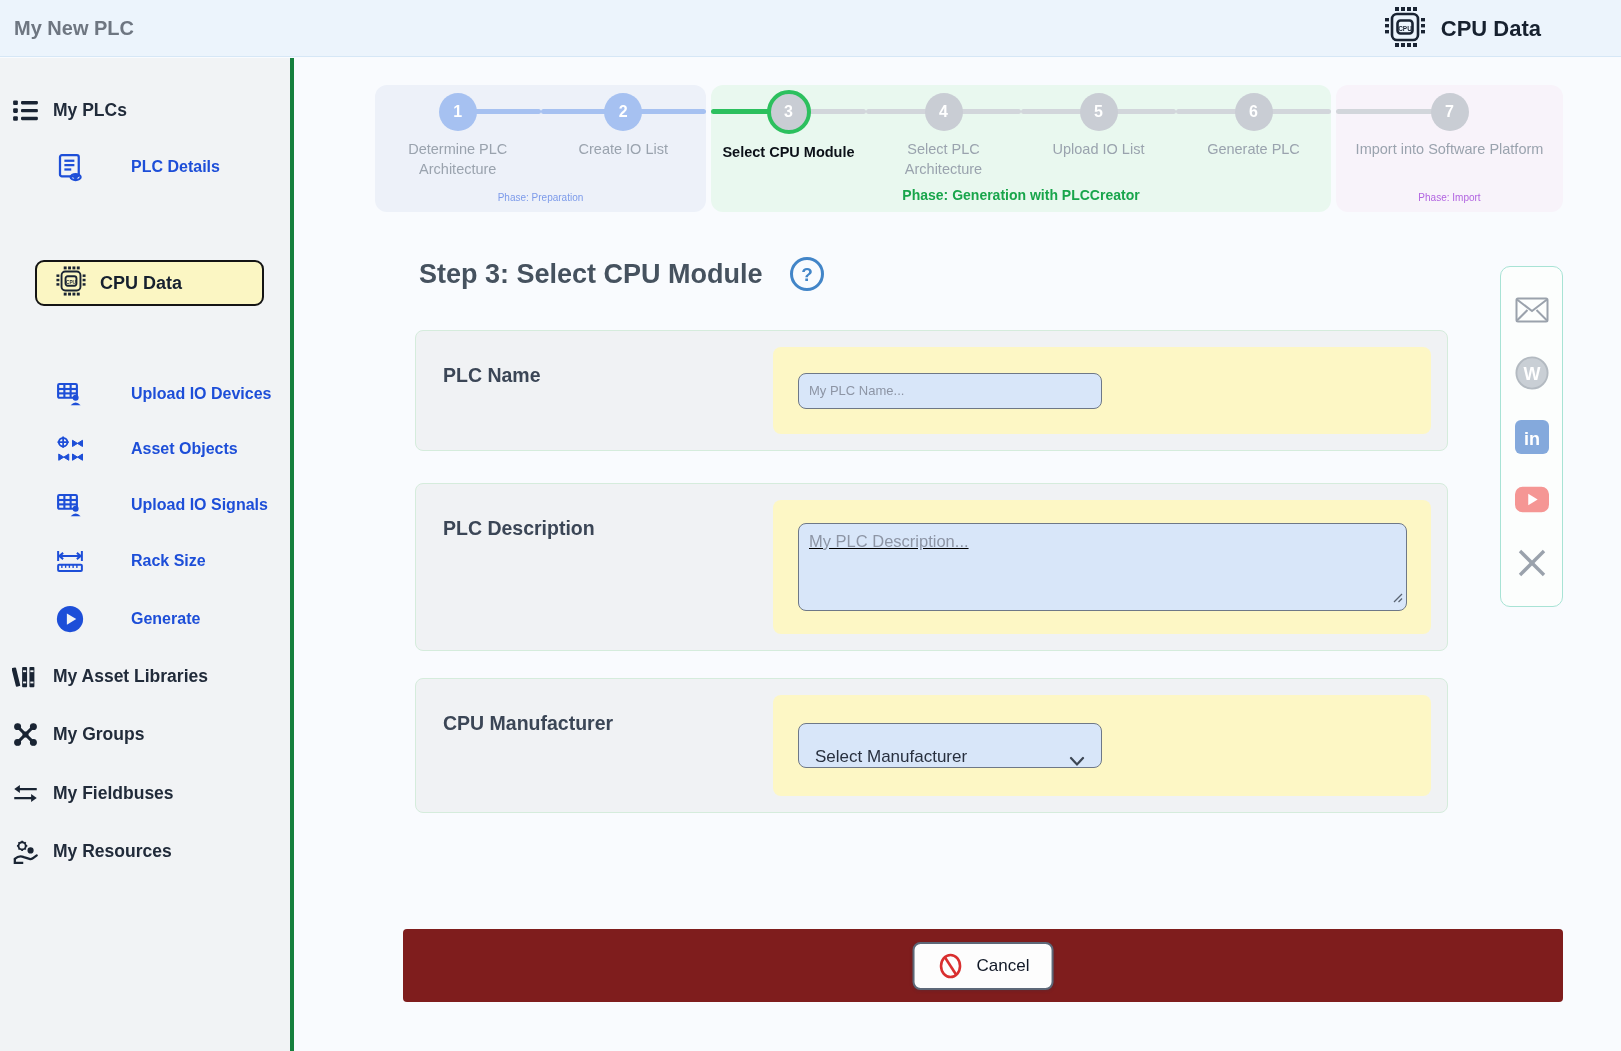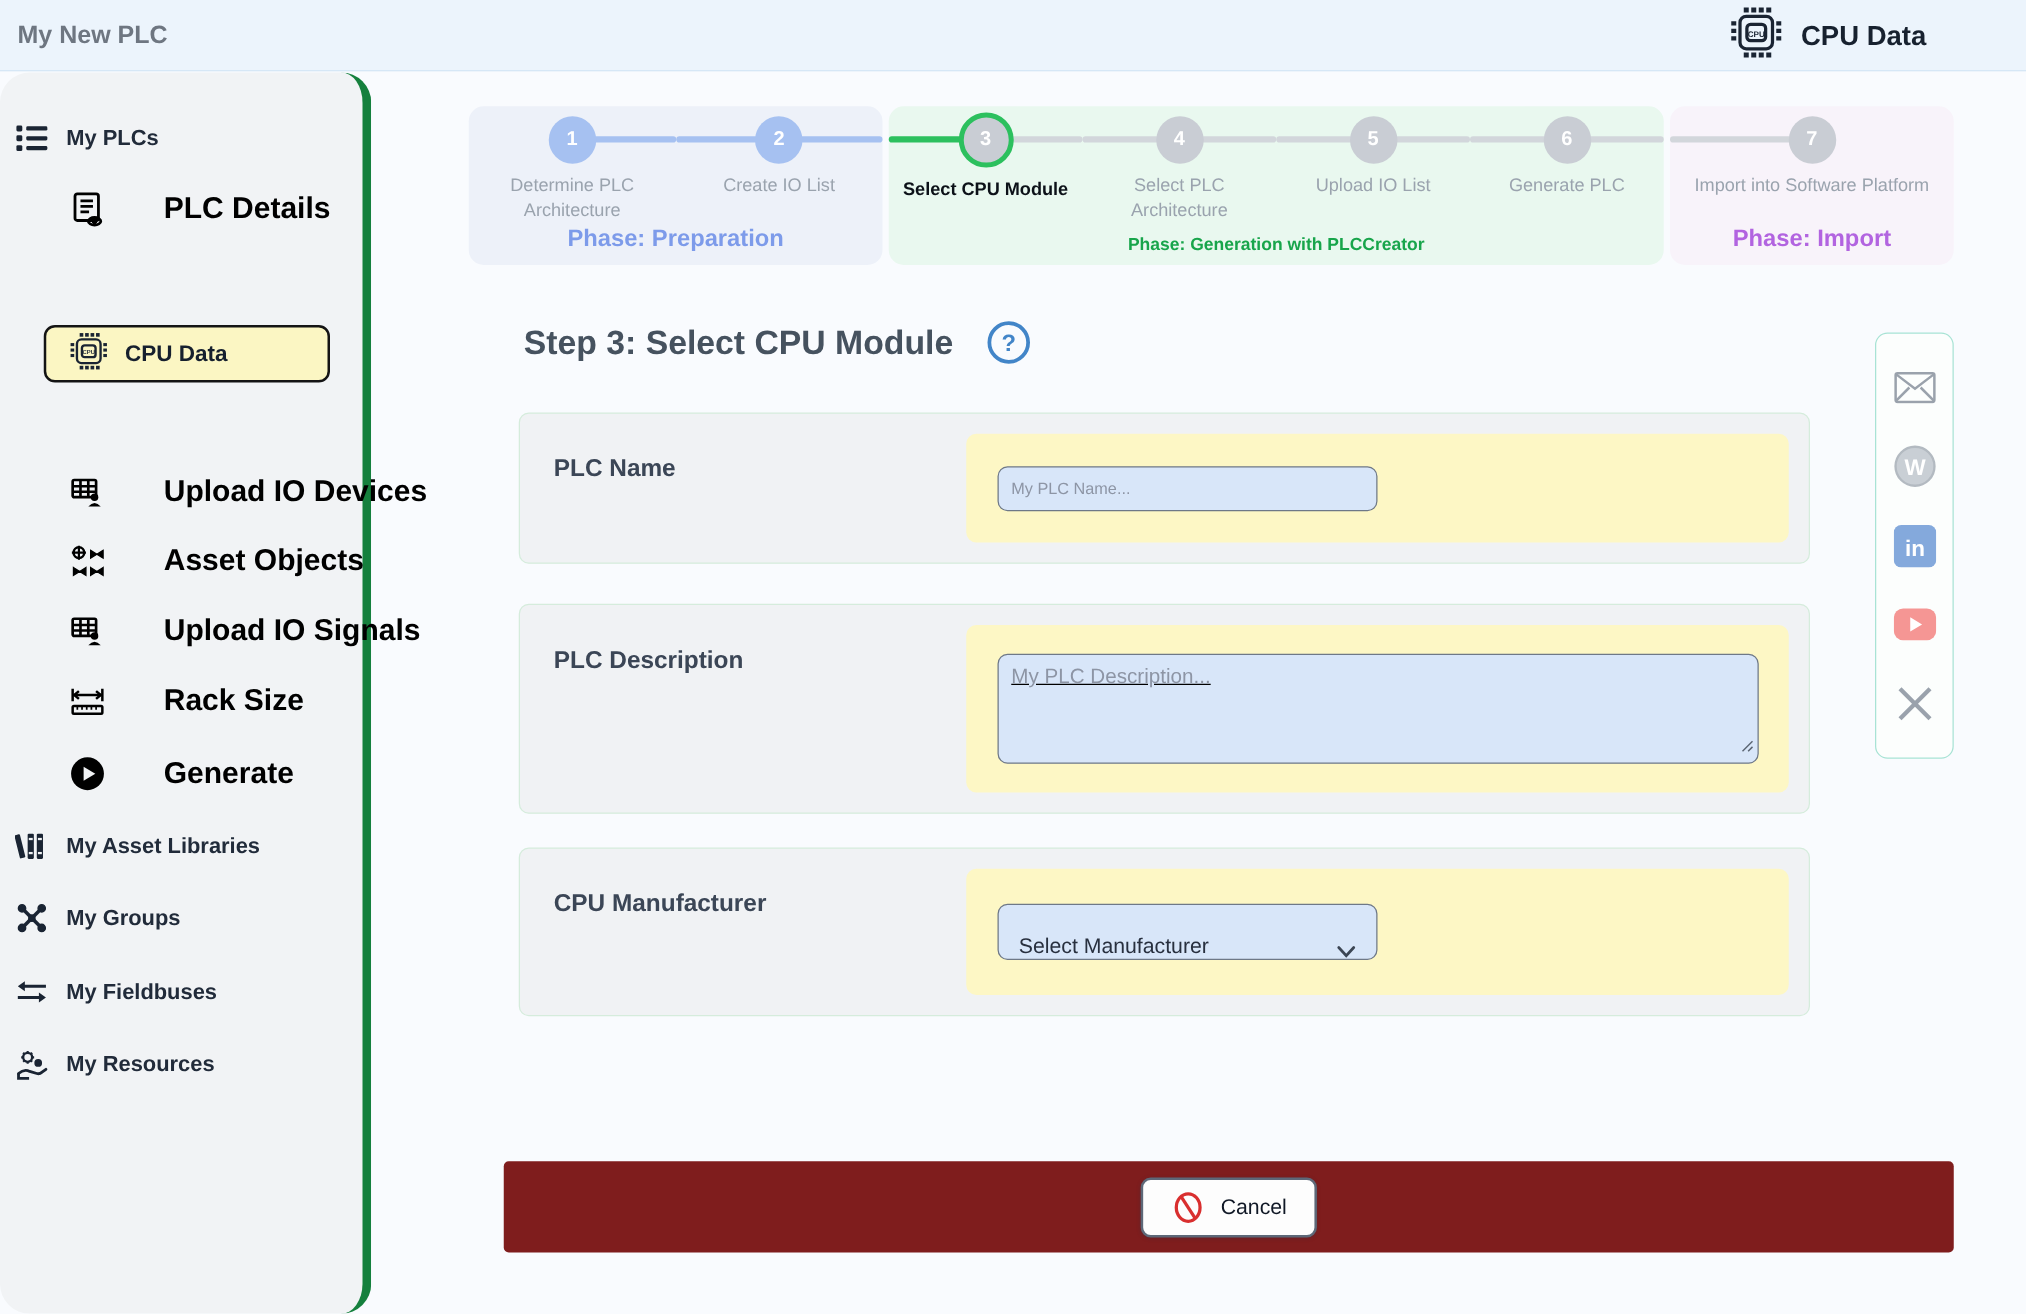--- a/index.html
+++ b/index.html
@@ -6,24 +6,24 @@
   .stage{position:relative;width:1621px;height:1051px;overflow:hidden;background:#f9fbfe;}
 
   
   .header{position:absolute;top:0;left:0;width:1621px;height:57px;background:#ecf4fc;
           border-bottom:1px solid #d6e7f6;display:flex;align-items:center;box-sizing:border-box;}
   .header-title{margin-left:14px;font-size:20px;font-weight:700;color:#6e7681;}
   .header-right{position:absolute;right:80px;top:0;height:57px;display:flex;align-items:center;gap:14px;color:#17212f;}
   .header-right .hlabel{font-size:22px;font-weight:700;color:#17212f;}
 
   
-  .sidebar{position:absolute;top:58px;left:0;width:290px;bottom:0;background:#f1f3f5;border-right:7px solid #15803d;border-radius:24px;}
+  .sidebar{position:absolute;top:58px;left:0;width:290px;bottom:0;background:#f1f3f5;border-right:4px solid #15803d;}
   .side-item{position:absolute;height:46px;display:flex;align-items:center;gap:14px;white-space:nowrap;}
   .side-item.toplevel{left:12px;color:#212b3a;font-size:17.5px;font-weight:700;}
-  .side-item.sub{left:55px;color:#000000;font-size:24px;font-weight:600;gap:46px;}
+  .side-item.sub{left:55px;color:#1d4ed8;font-size:16px;font-weight:600;gap:46px;}
   .side-item .sicon{flex:0 0 auto;display:flex;align-items:center;justify-content:center;}
   .active-item{position:absolute;left:35px;width:229px;height:46px;background:#fbf6c3;border:2.5px solid #141414;
                border-radius:9px;display:flex;align-items:center;gap:13px;padding-left:18px;box-sizing:border-box;
                color:#16202e;font-weight:700;font-size:18px;cursor:pointer;}
 
   
   .stepper{position:absolute;left:375px;top:85px;width:1188px;height:127px;}
   .sec{position:absolute;top:0;height:127px;border-radius:12px;}
   .sec1{left:0;width:331px;background:#edf1f9;}
   .sec2{left:336px;width:620px;background:#e9f8ef;}
@@ -36,21 +36,21 @@
   .blue-line{background:#a6c1f1;}
   .grey-line{background:#d2d6db;}
   .green-line{background:#2cc05e;}
   .circle{position:relative;z-index:2;width:38px;height:38px;border-radius:50%;display:flex;align-items:center;justify-content:center;
           color:#fff;font-weight:700;font-size:16px;}
   .c-blue{background:#a6c1f1;}
   .c-grey{background:#c9cdd4;}
   .circle.current{width:36px;height:36px;background:#c9cdd4;border:4px solid #2cc05e;margin-top:-3px;}
   .slabel{margin-top:9px;font-size:14.5px;line-height:1.35;color:#9aa3ae;text-align:center;max-width:150px;}
   .slabel.current{color:#0c1118;font-weight:700;}
-  .phase{position:absolute;bottom:9px;left:0;width:100%;text-align:center;font-size:19px;font-weight:700;}
+  .phase{position:absolute;bottom:9px;left:0;width:100%;text-align:center;font-size:10px;font-weight:400;}
   .phase.prep{color:#7d9bea;}
   .phase.gen{color:#18a54b;font-weight:700;font-size:14px;}
   .phase.imp{color:#b264e0;}
 
   
   .heading-row{position:absolute;left:419px;top:256px;display:flex;align-items:center;gap:26px;}
   .heading{font-size:27px;font-weight:700;color:#46525f;}
 
   
   .frow{position:absolute;left:415px;width:1033px;background:#f0f2f4;border:1px solid #d5ecdc;border-radius:8px;box-sizing:border-box;}

